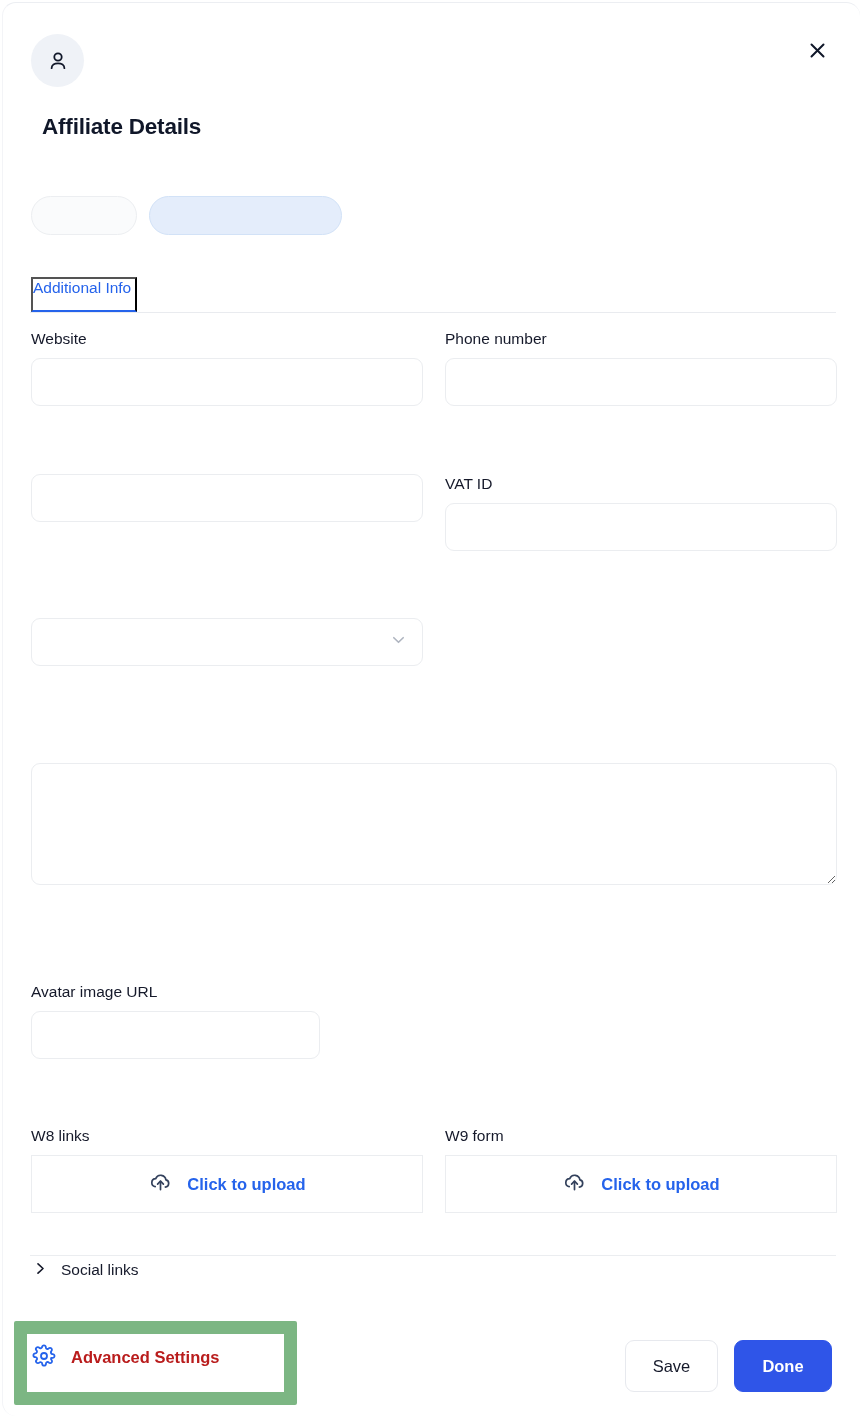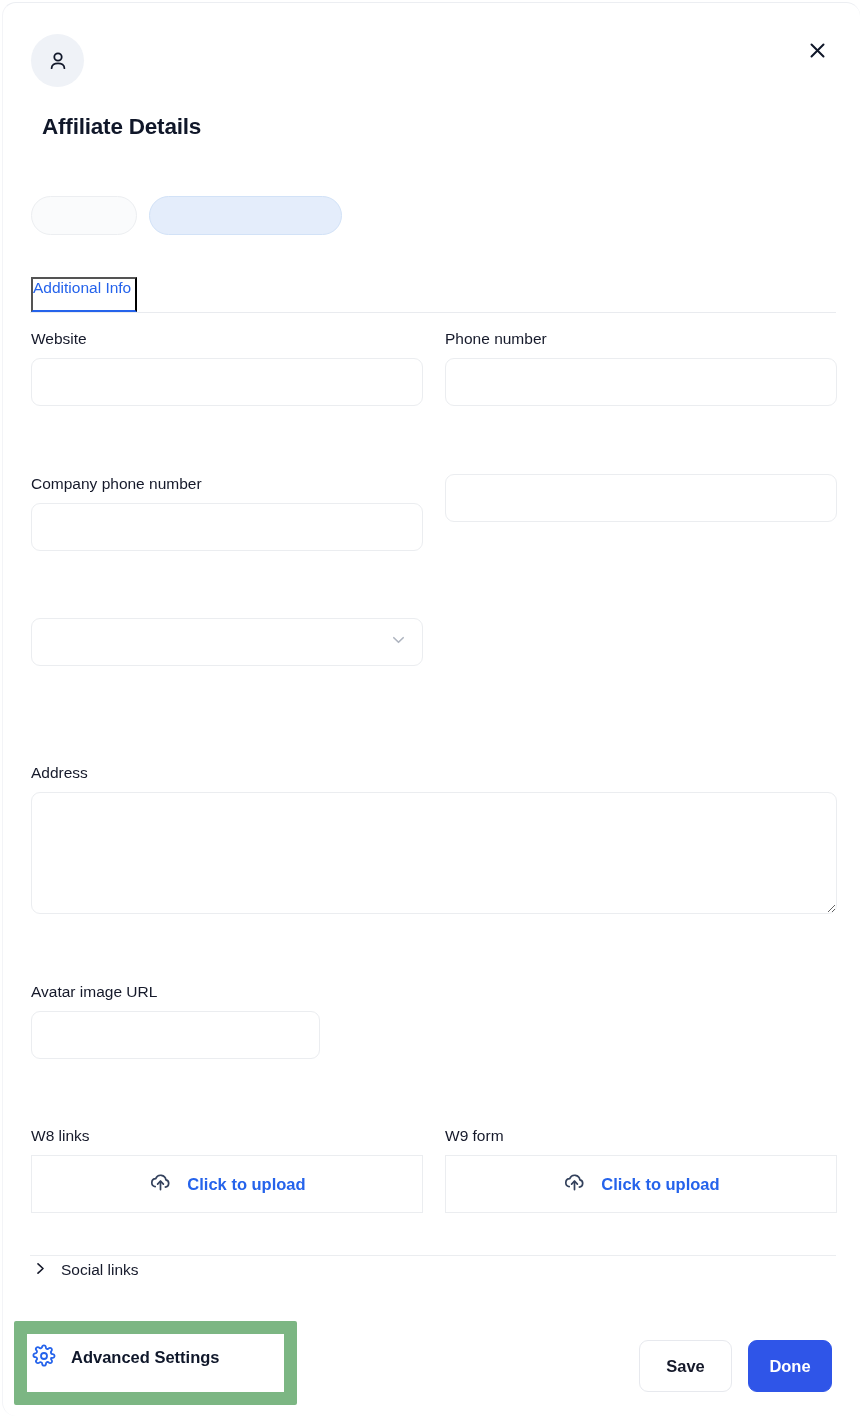--- a/index.html
+++ b/index.html
@@ -233,21 +233,21 @@
     gap: 15px;
     cursor: pointer;
     background: transparent;
     border: 0;
     font-family: inherit;
     padding: 4px 0;
   }
   .adv-settings-label {
     font-size: 16.5px;
     font-weight: bold;
-    color: #0f172a;
+    color: #b91c1c;
   }
 
   
   .annotation-box {
     position: absolute;
     left: 11px;
     top: 1318px;
     width: 283px;
     height: 84px;
     border: 13px solid #7cb683;
@@ -268,24 +268,23 @@
     border-radius: 9px;
     font-size: 16.5px;
     font-family: inherit;
     cursor: pointer;
   }
   .btn-save {
     width: 93px;
     background: #ffffff;
     border: 1px solid #e7e9ee;
     color: #15192a;
-    font-weight: bold;
   }
   .btn-done {
-    width: 84px;
+    width: 98px;
     background: #2f55e8;
     border: 1px solid #2f55e8;
     color: #ffffff;
     font-weight: bold;
   }
 </style>
 </head>
 <body>
 
 <div class="page">
@@ -327,44 +326,43 @@
           <input class="finput" type="text" value="" placeholder="" style="">
         </div>
         <div class="field" style="left:28px; top:0; width:392px;">
           <label class="flabel">Website</label>
           <input class="finput" type="text" value="" placeholder="" style="">
         </div>
       </div>
 
       <div class="row" style="height:144px;">
         <div class="field" style="left:28px; top:0; width:392px;">
-          <label class="flabel">Company phone number</label>
           <input class="finput" type="text" value="" placeholder="" style="">
         </div>
         <div class="field" style="left:442px; top:0; width:392px;">
+          <label class="flabel">VAT ID</label>
           <input class="finput" type="text" value="" placeholder="" style="">
         </div>
       </div>
 
       <div class="row" style="height:145px;">
         <div class="field" style="left:28px; top:0; width:392px;">
           <div class="select-wrap">
             <input class="finput" type="text" value="" readonly="" placeholder="" style="">
             <span class="select-chevron">
               <svg width="17" height="17" viewBox="0 0 17 17" fill="none" stroke="#aeb4bf" stroke-width="1.6" stroke-linecap="round" stroke-linejoin="round">
                 <path d="M3.8 6.2 L8.5 10.8 L13.2 6.2"></path>
               </svg>
             </span>
           </div>
         </div>
       </div>
 
       <div class="row" style="height:219px;">
         <div class="field" style="left:28px; top:0; width:806px;">
-          <label class="flabel">Address</label>
           <textarea class="ftextarea" placeholder="" style=""></textarea>
         </div>
       </div>
 
       <div class="row" style="height:144px;">
         <div class="field" style="left:28px; top:0; width:289px;">
           <label class="flabel">Avatar image URL</label>
           <input class="finput" type="text" value="" placeholder="" style="">
         </div>
       </div>

